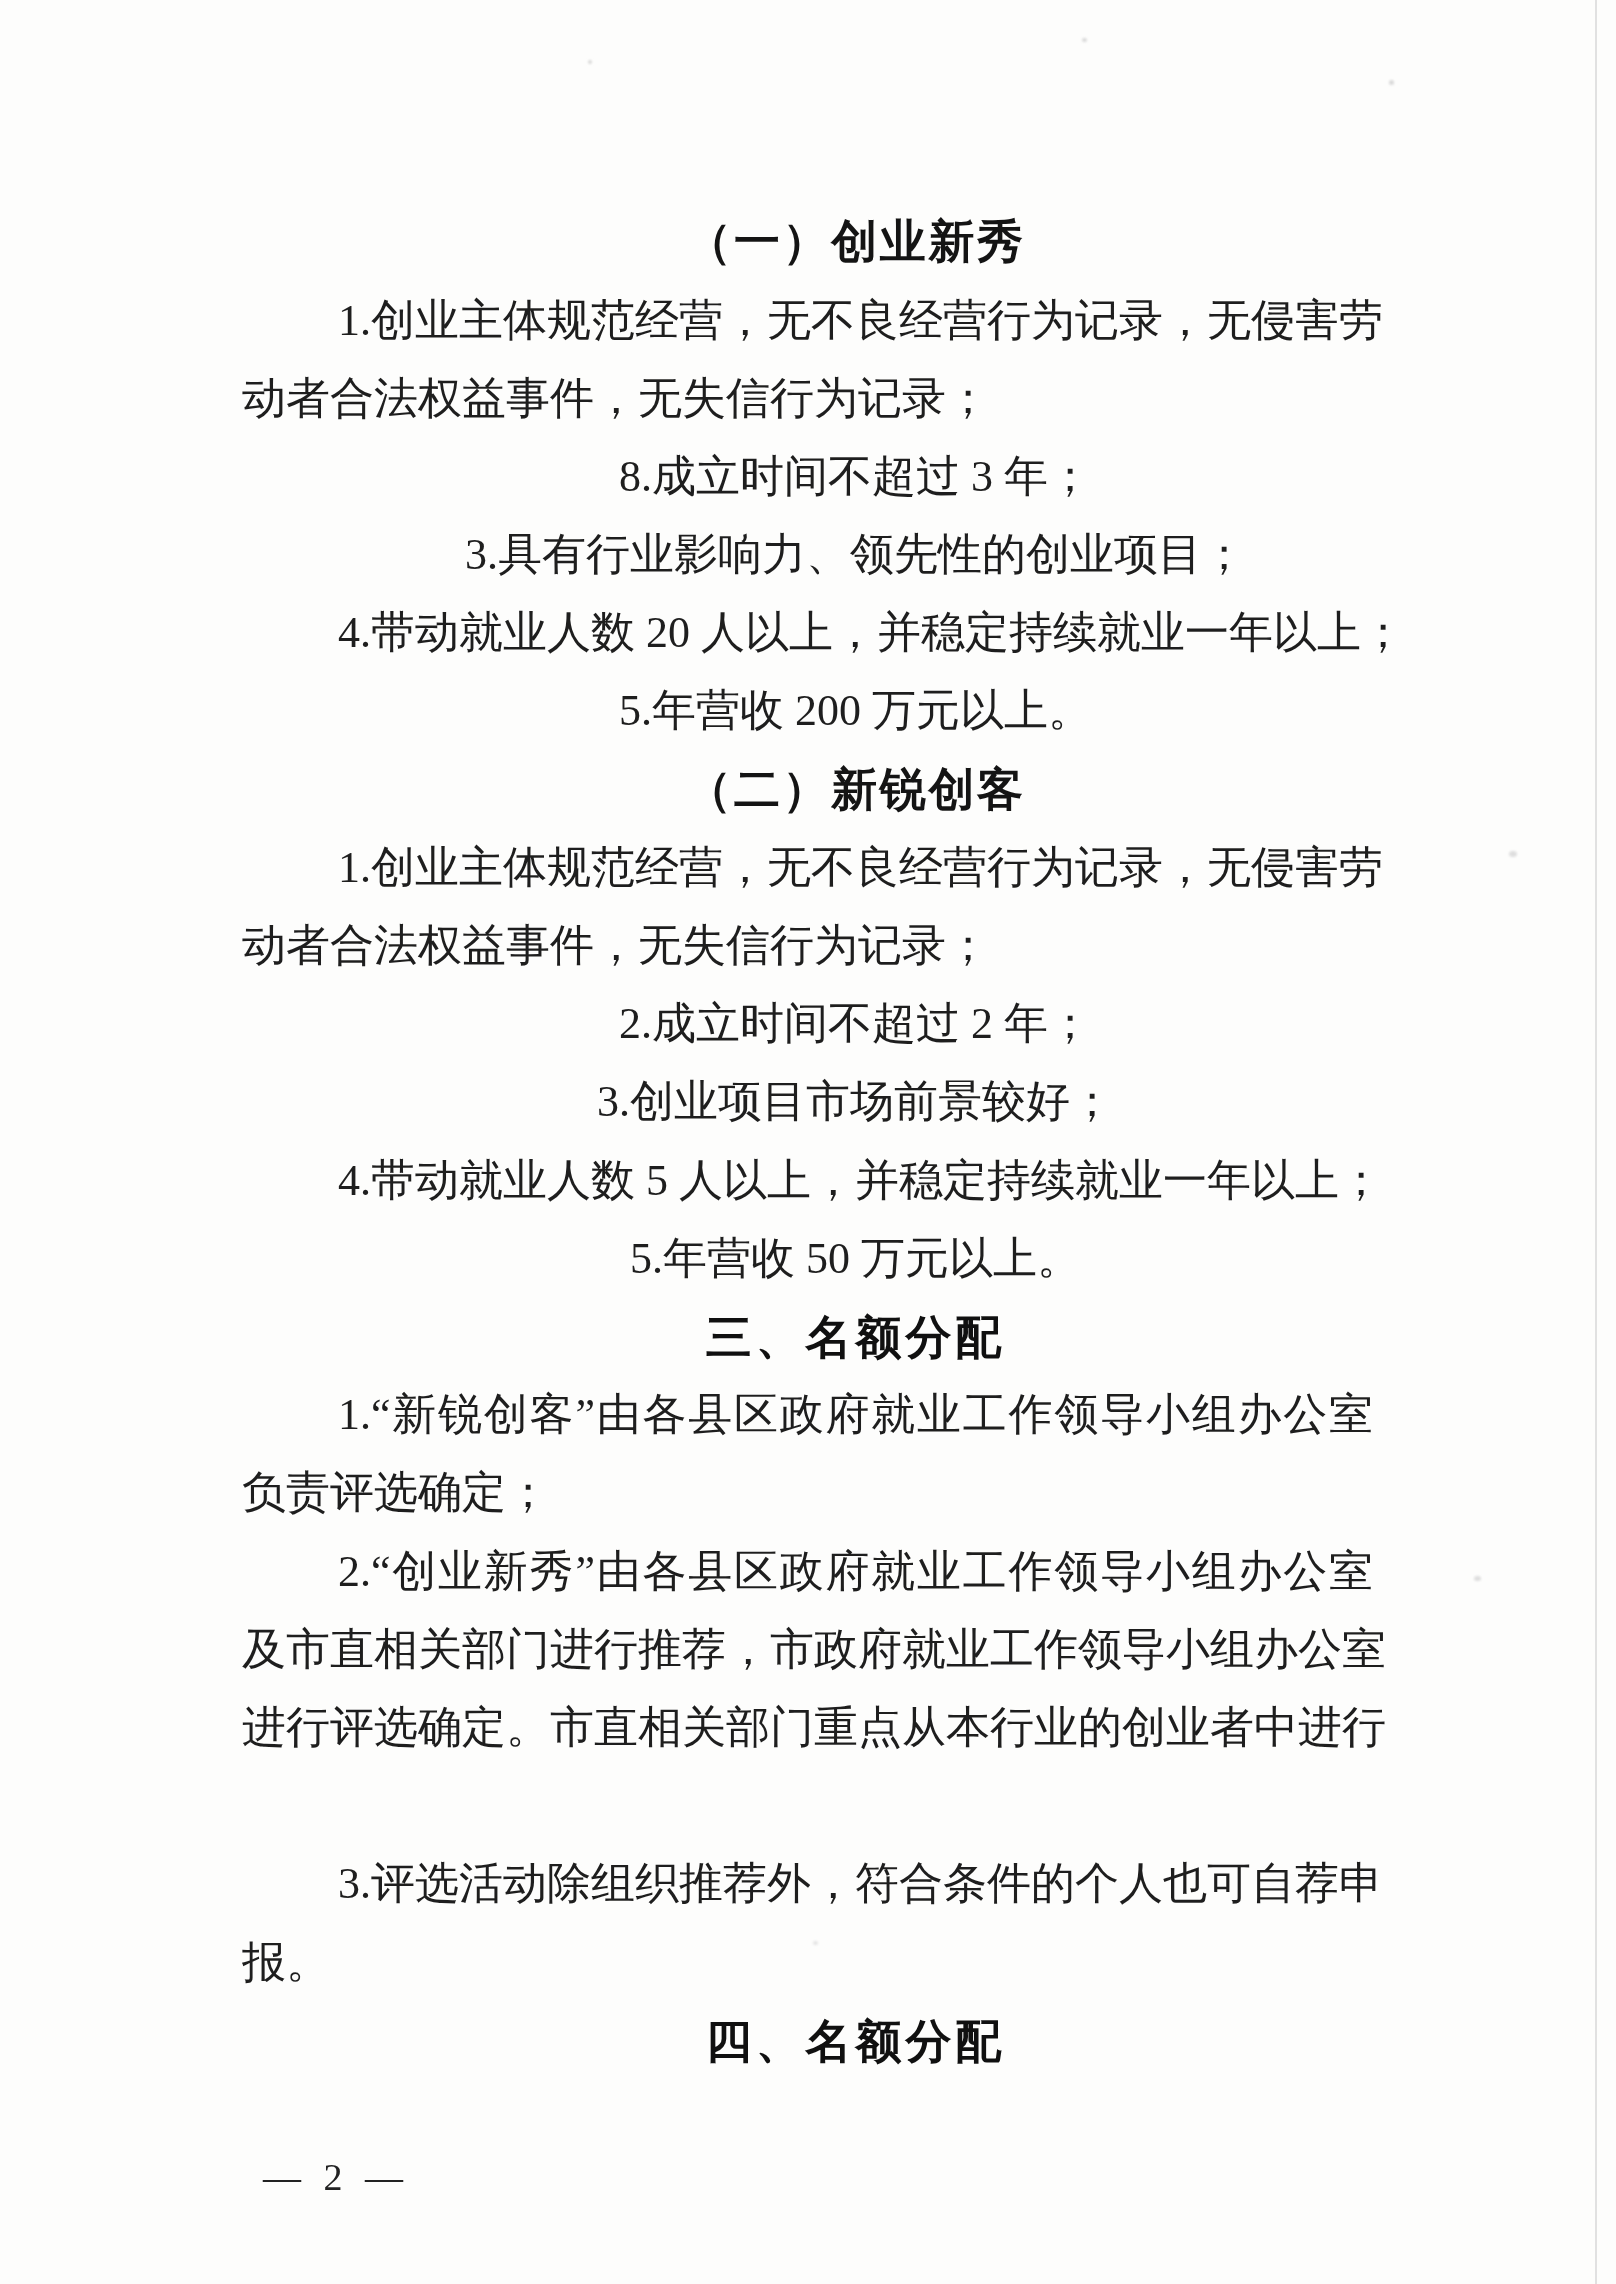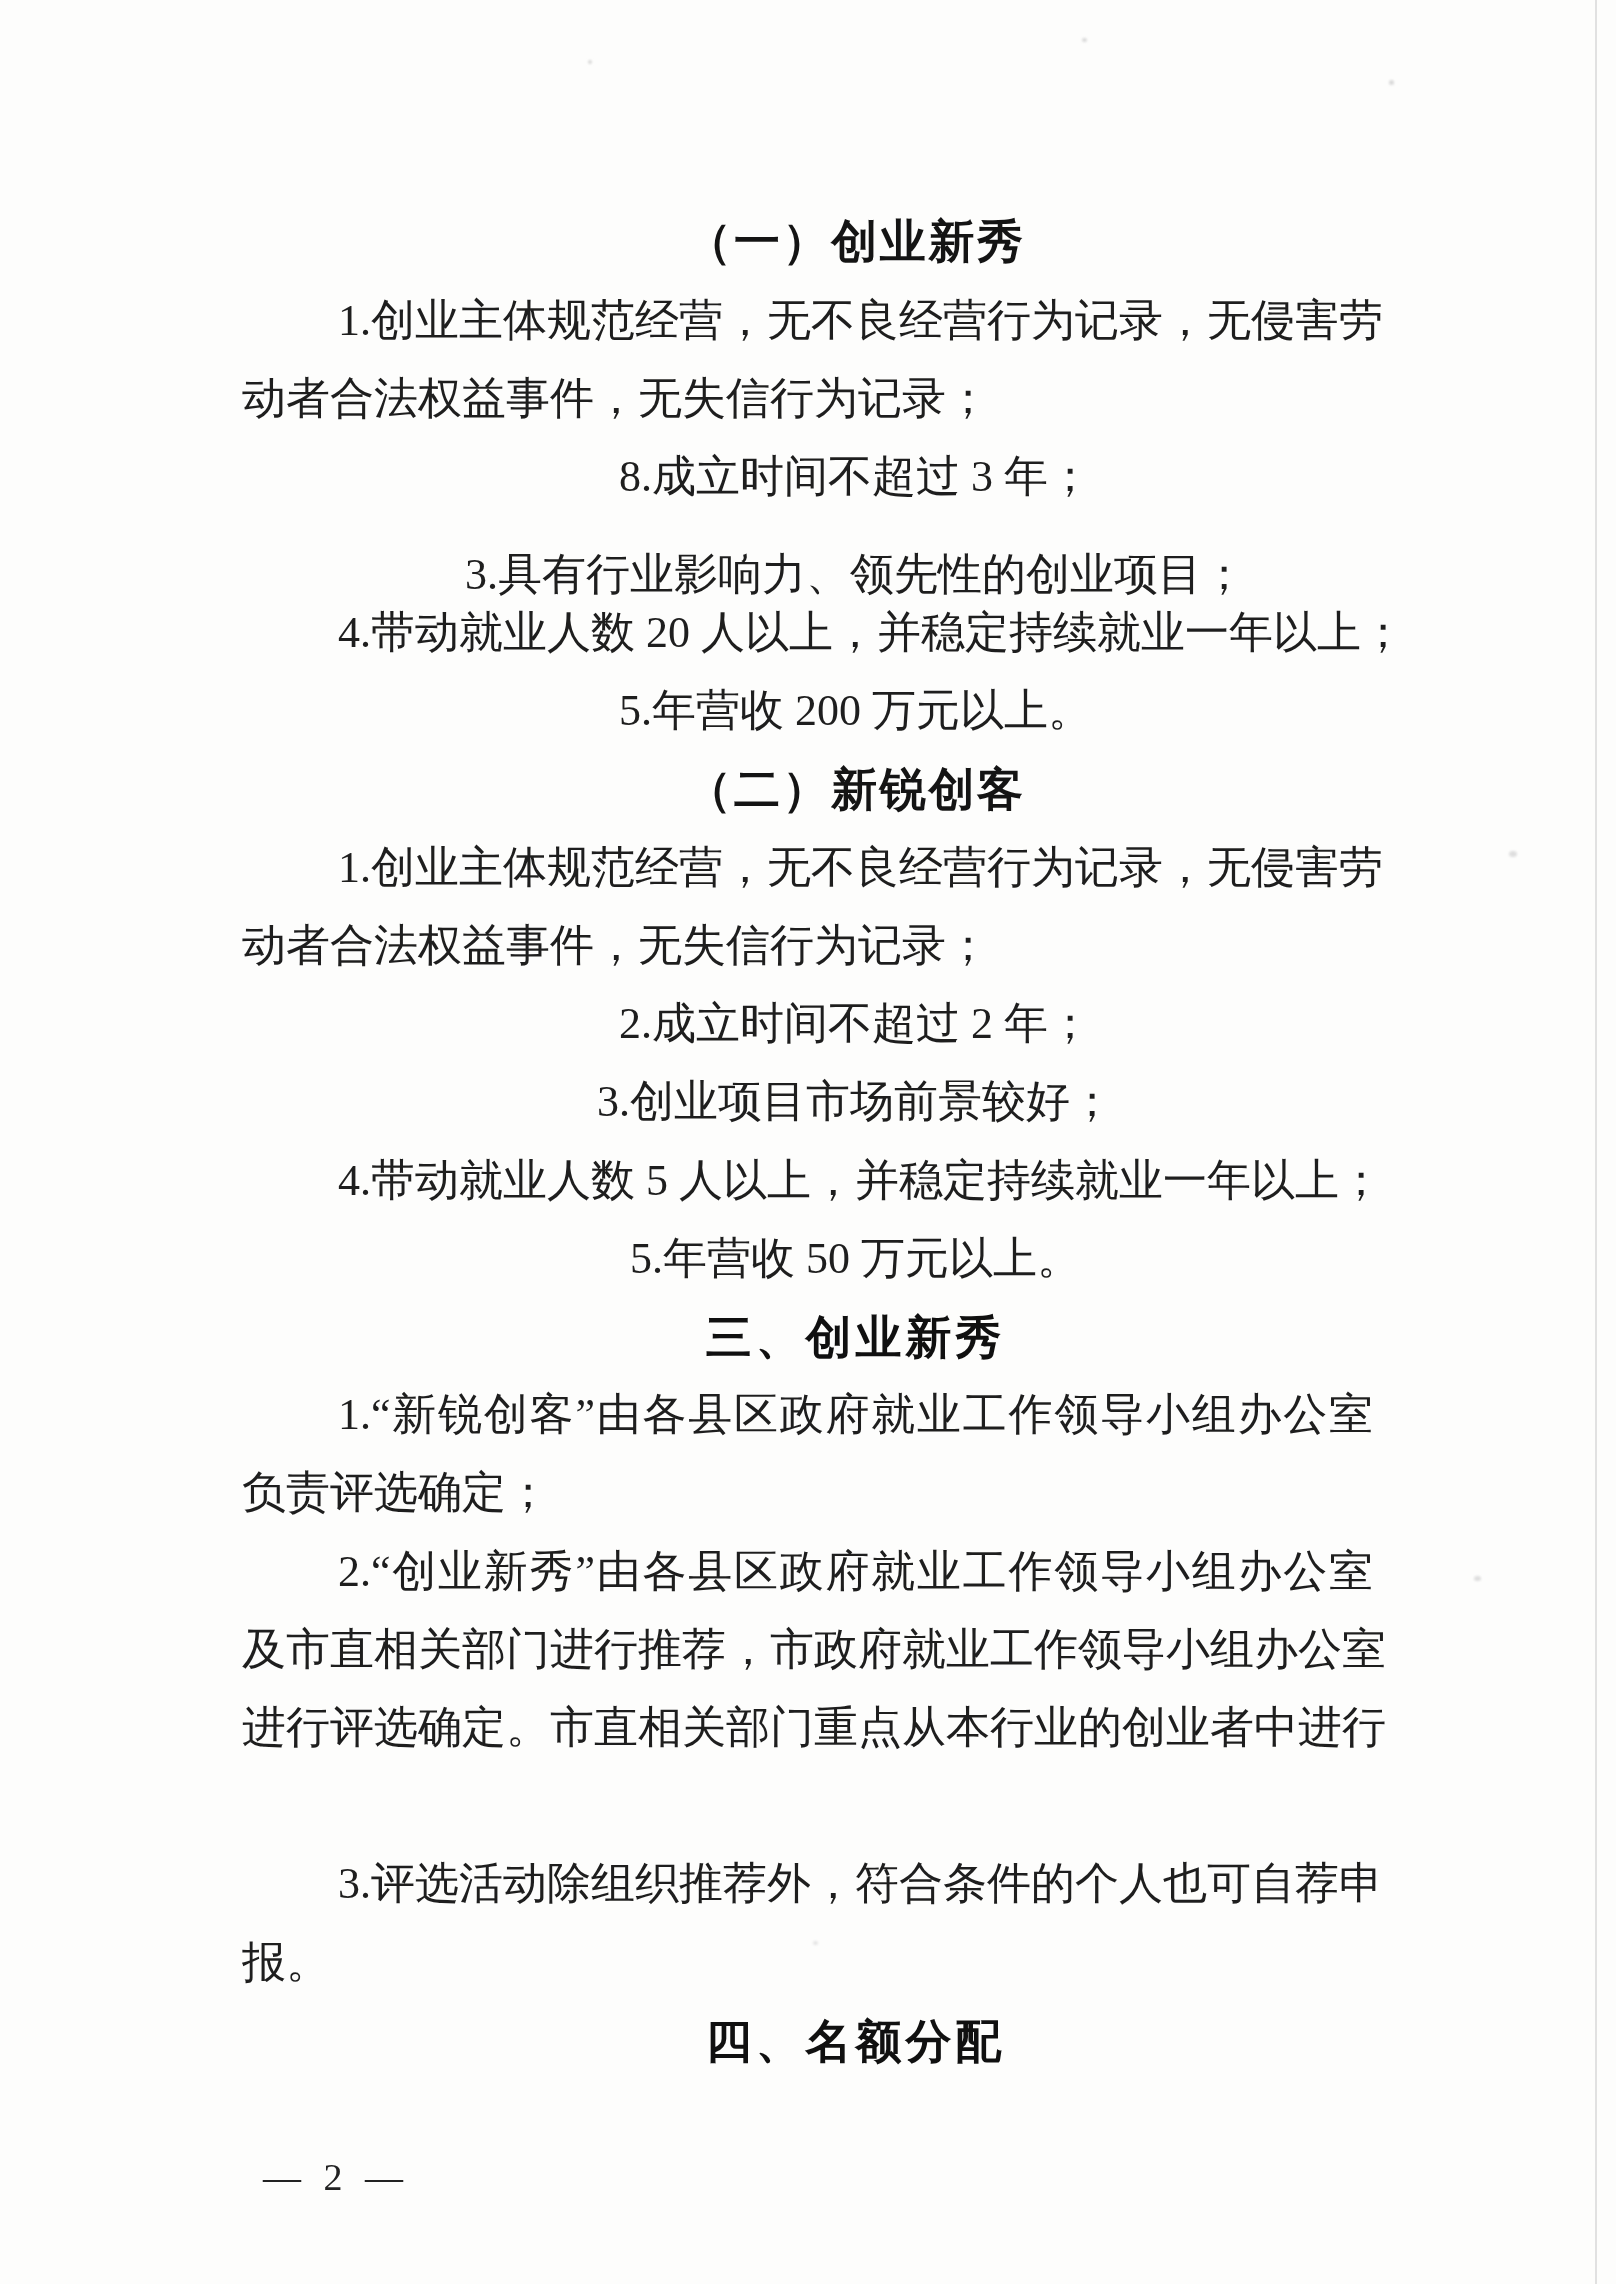--- a/index.html
+++ b/index.html
@@ -69,31 +69,31 @@
 </style>
 </head>
 <body>
 
 <div class="page">
 
   <div class="line hk ind" style="top:203px">（一）创业新秀</div>
   <div class="line b ind just" style="top:282px">1.创业主体规范经营，无不良经营行为记录，无侵害劳</div>
   <div class="line b" style="top:360px">动者合法权益事件，无失信行为记录；</div>
   <div class="line b ind" style="top:438px">8.成立时间不超过 3 年；</div>
-  <div class="line b ind" style="top:536px">3.具有行业影响力、领先性的创业项目；</div>
+  <div class="line b ind" style="top:516px">3.具有行业影响力、领先性的创业项目；</div>
   <div class="line b ind just" style="top:594px">4.带动就业人数 20 人以上，并稳定持续就业一年以上；</div>
   <div class="line b ind" style="top:672px">5.年营收 200 万元以上。</div>
   <div class="line hk ind" style="top:751px">（二）新锐创客</div>
   <div class="line b ind just" style="top:829px">1.创业主体规范经营，无不良经营行为记录，无侵害劳</div>
   <div class="line b" style="top:907px">动者合法权益事件，无失信行为记录；</div>
   <div class="line b ind" style="top:985px">2.成立时间不超过 2 年；</div>
   <div class="line b ind" style="top:1063px">3.创业项目市场前景较好；</div>
   <div class="line b ind just" style="top:1142px">4.带动就业人数 5 人以上，并稳定持续就业一年以上；</div>
   <div class="line b ind" style="top:1220px">5.年营收 50 万元以上。</div>
-  <div class="line hh ind" style="top:1298px">三、创业新秀</div>
+  <div class="line hh ind" style="top:1298px">三、名额分配</div>
   <div class="line b ind just" style="top:1376px">1.“新锐创客”由各县区政府就业工作领导小组办公室</div>
   <div class="line b" style="top:1454px">负责评选确定；</div>
   <div class="line b ind just" style="top:1533px">2.“创业新秀”由各县区政府就业工作领导小组办公室</div>
   <div class="line b just" style="top:1611px">及市直相关部门进行推荐，市政府就业工作领导小组办公室</div>
   <div class="line b just" style="top:1689px">进行评选确定。市直相关部门重点从本行业的创业者中进行</div>
   <div class="line b ind just" style="top:1845px">3.评选活动除组织推荐外，符合条件的个人也可自荐申</div>
   <div class="line b" style="top:1924px">报。</div>
   <div class="line hh ind" style="top:2002px">四、名额分配</div>
 
   <div class="pagenum">— 2 —</div>

